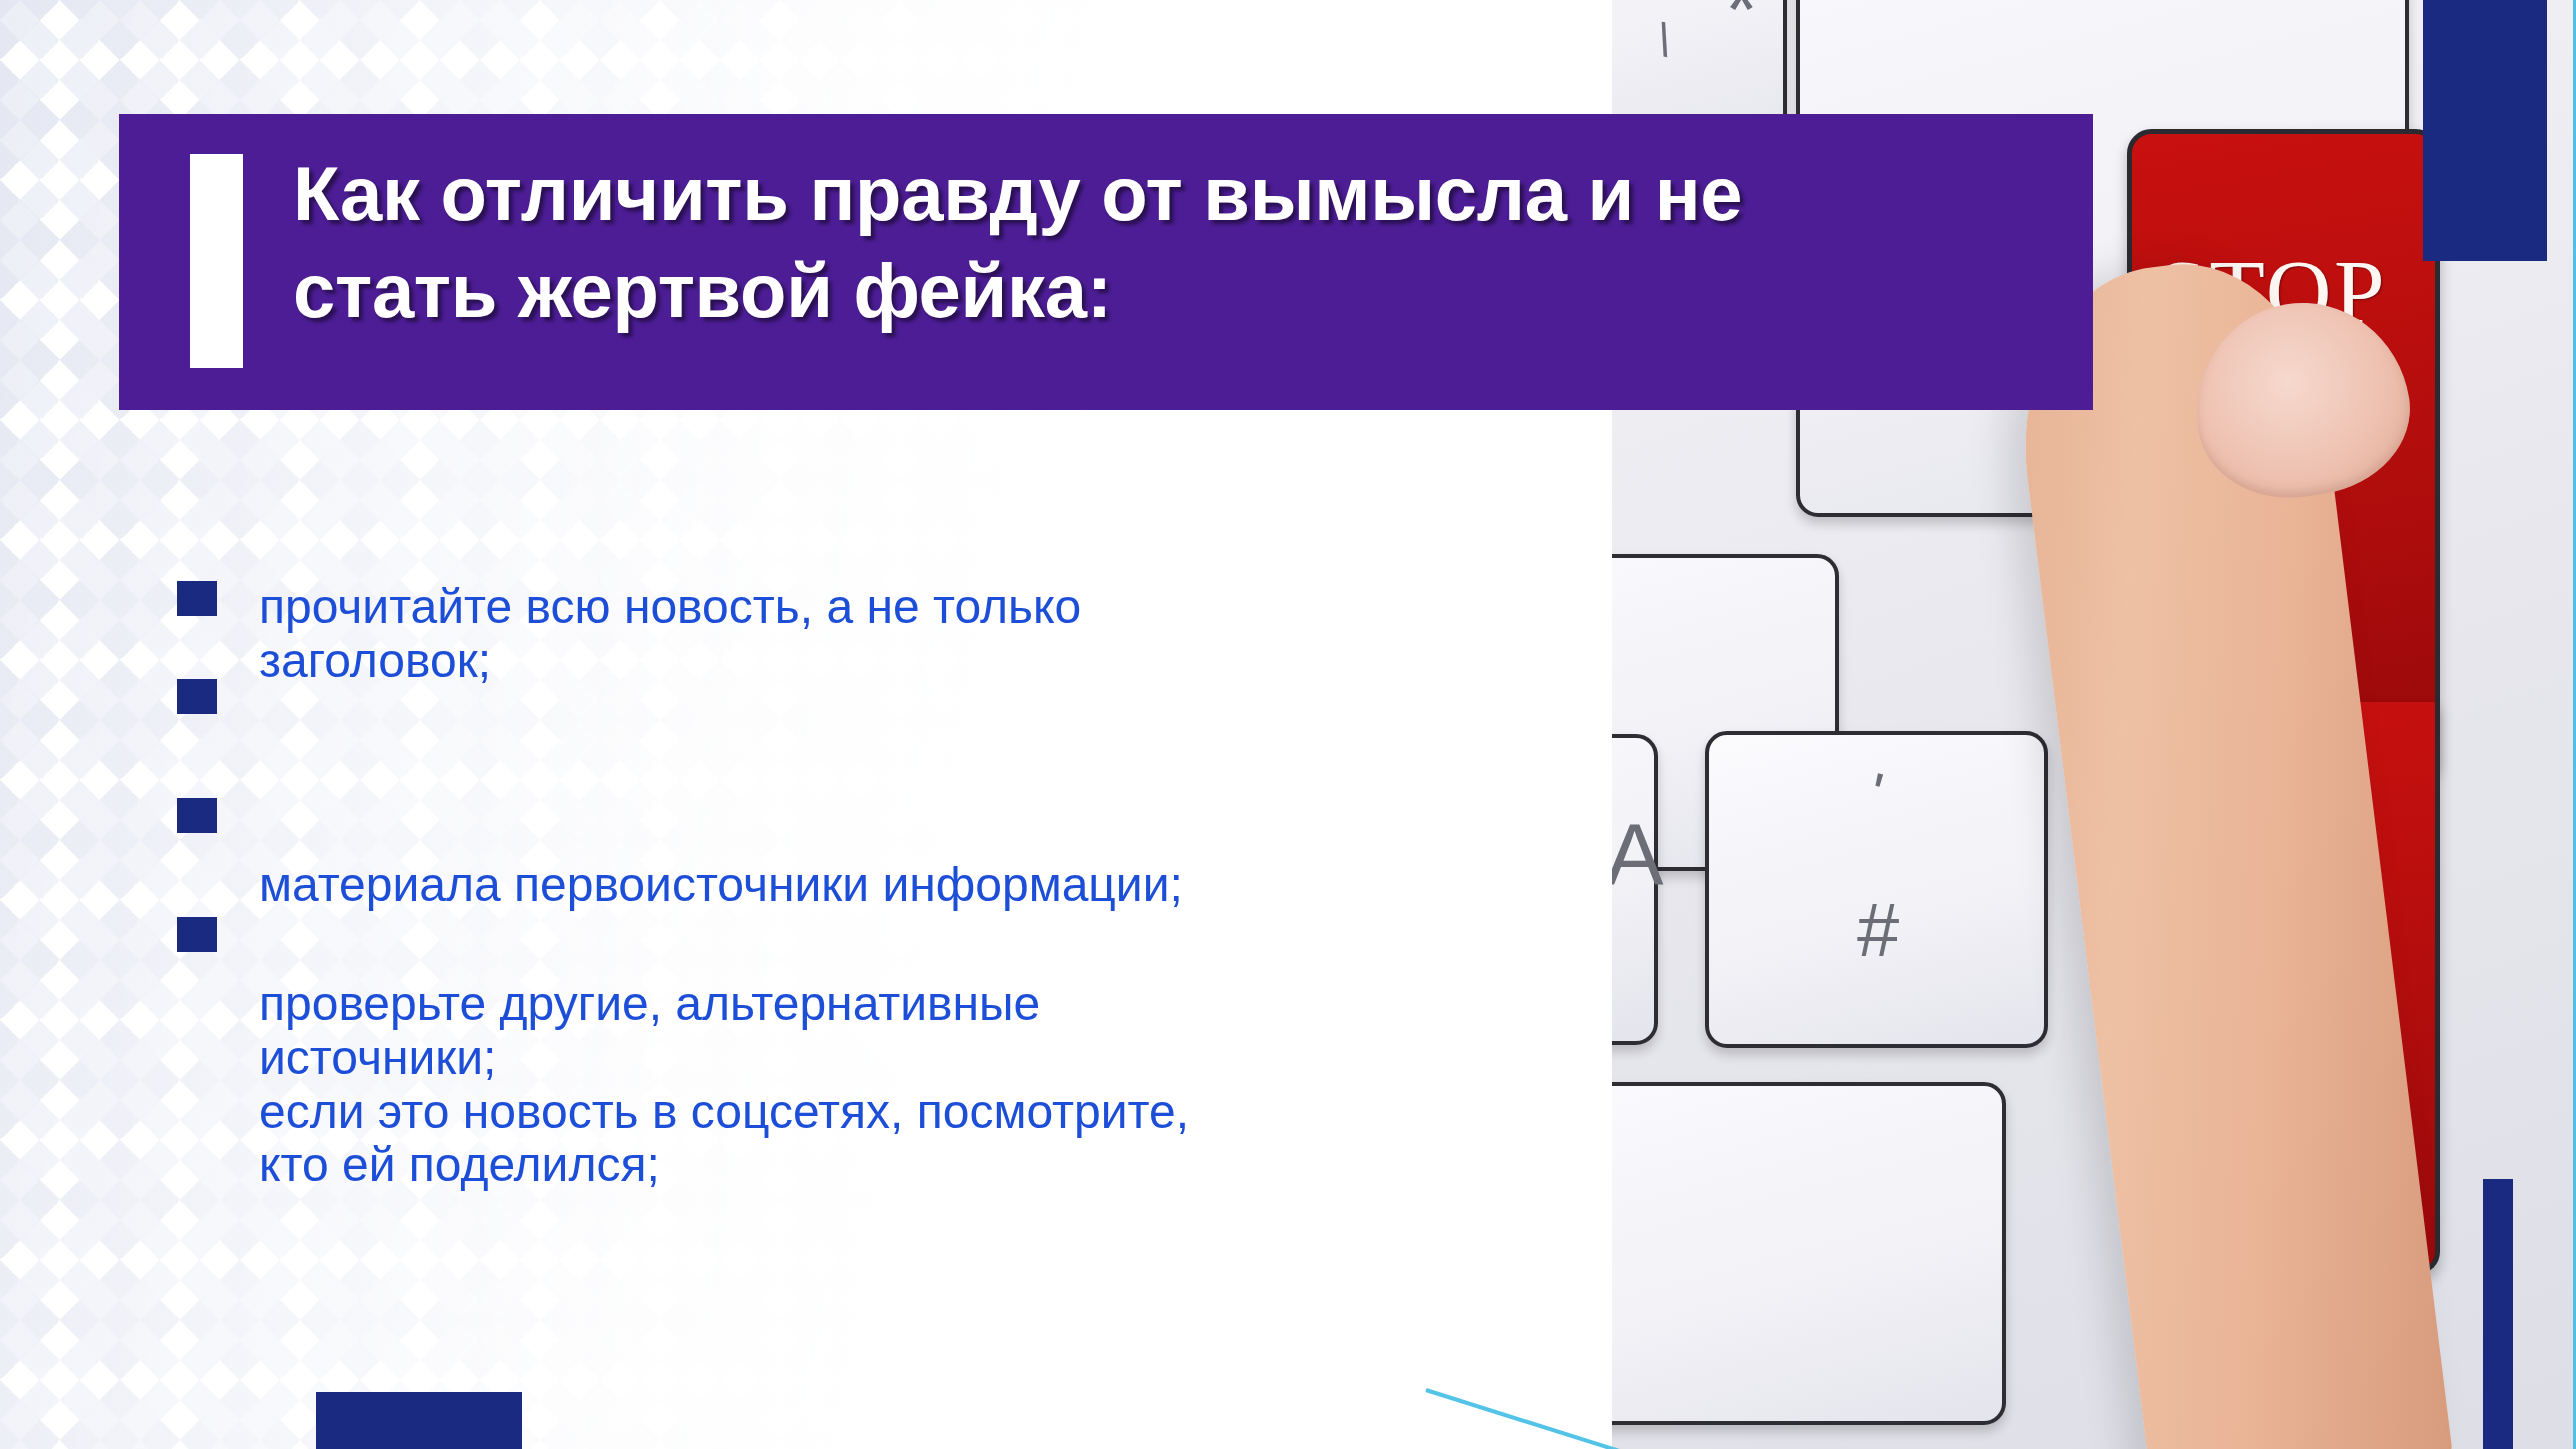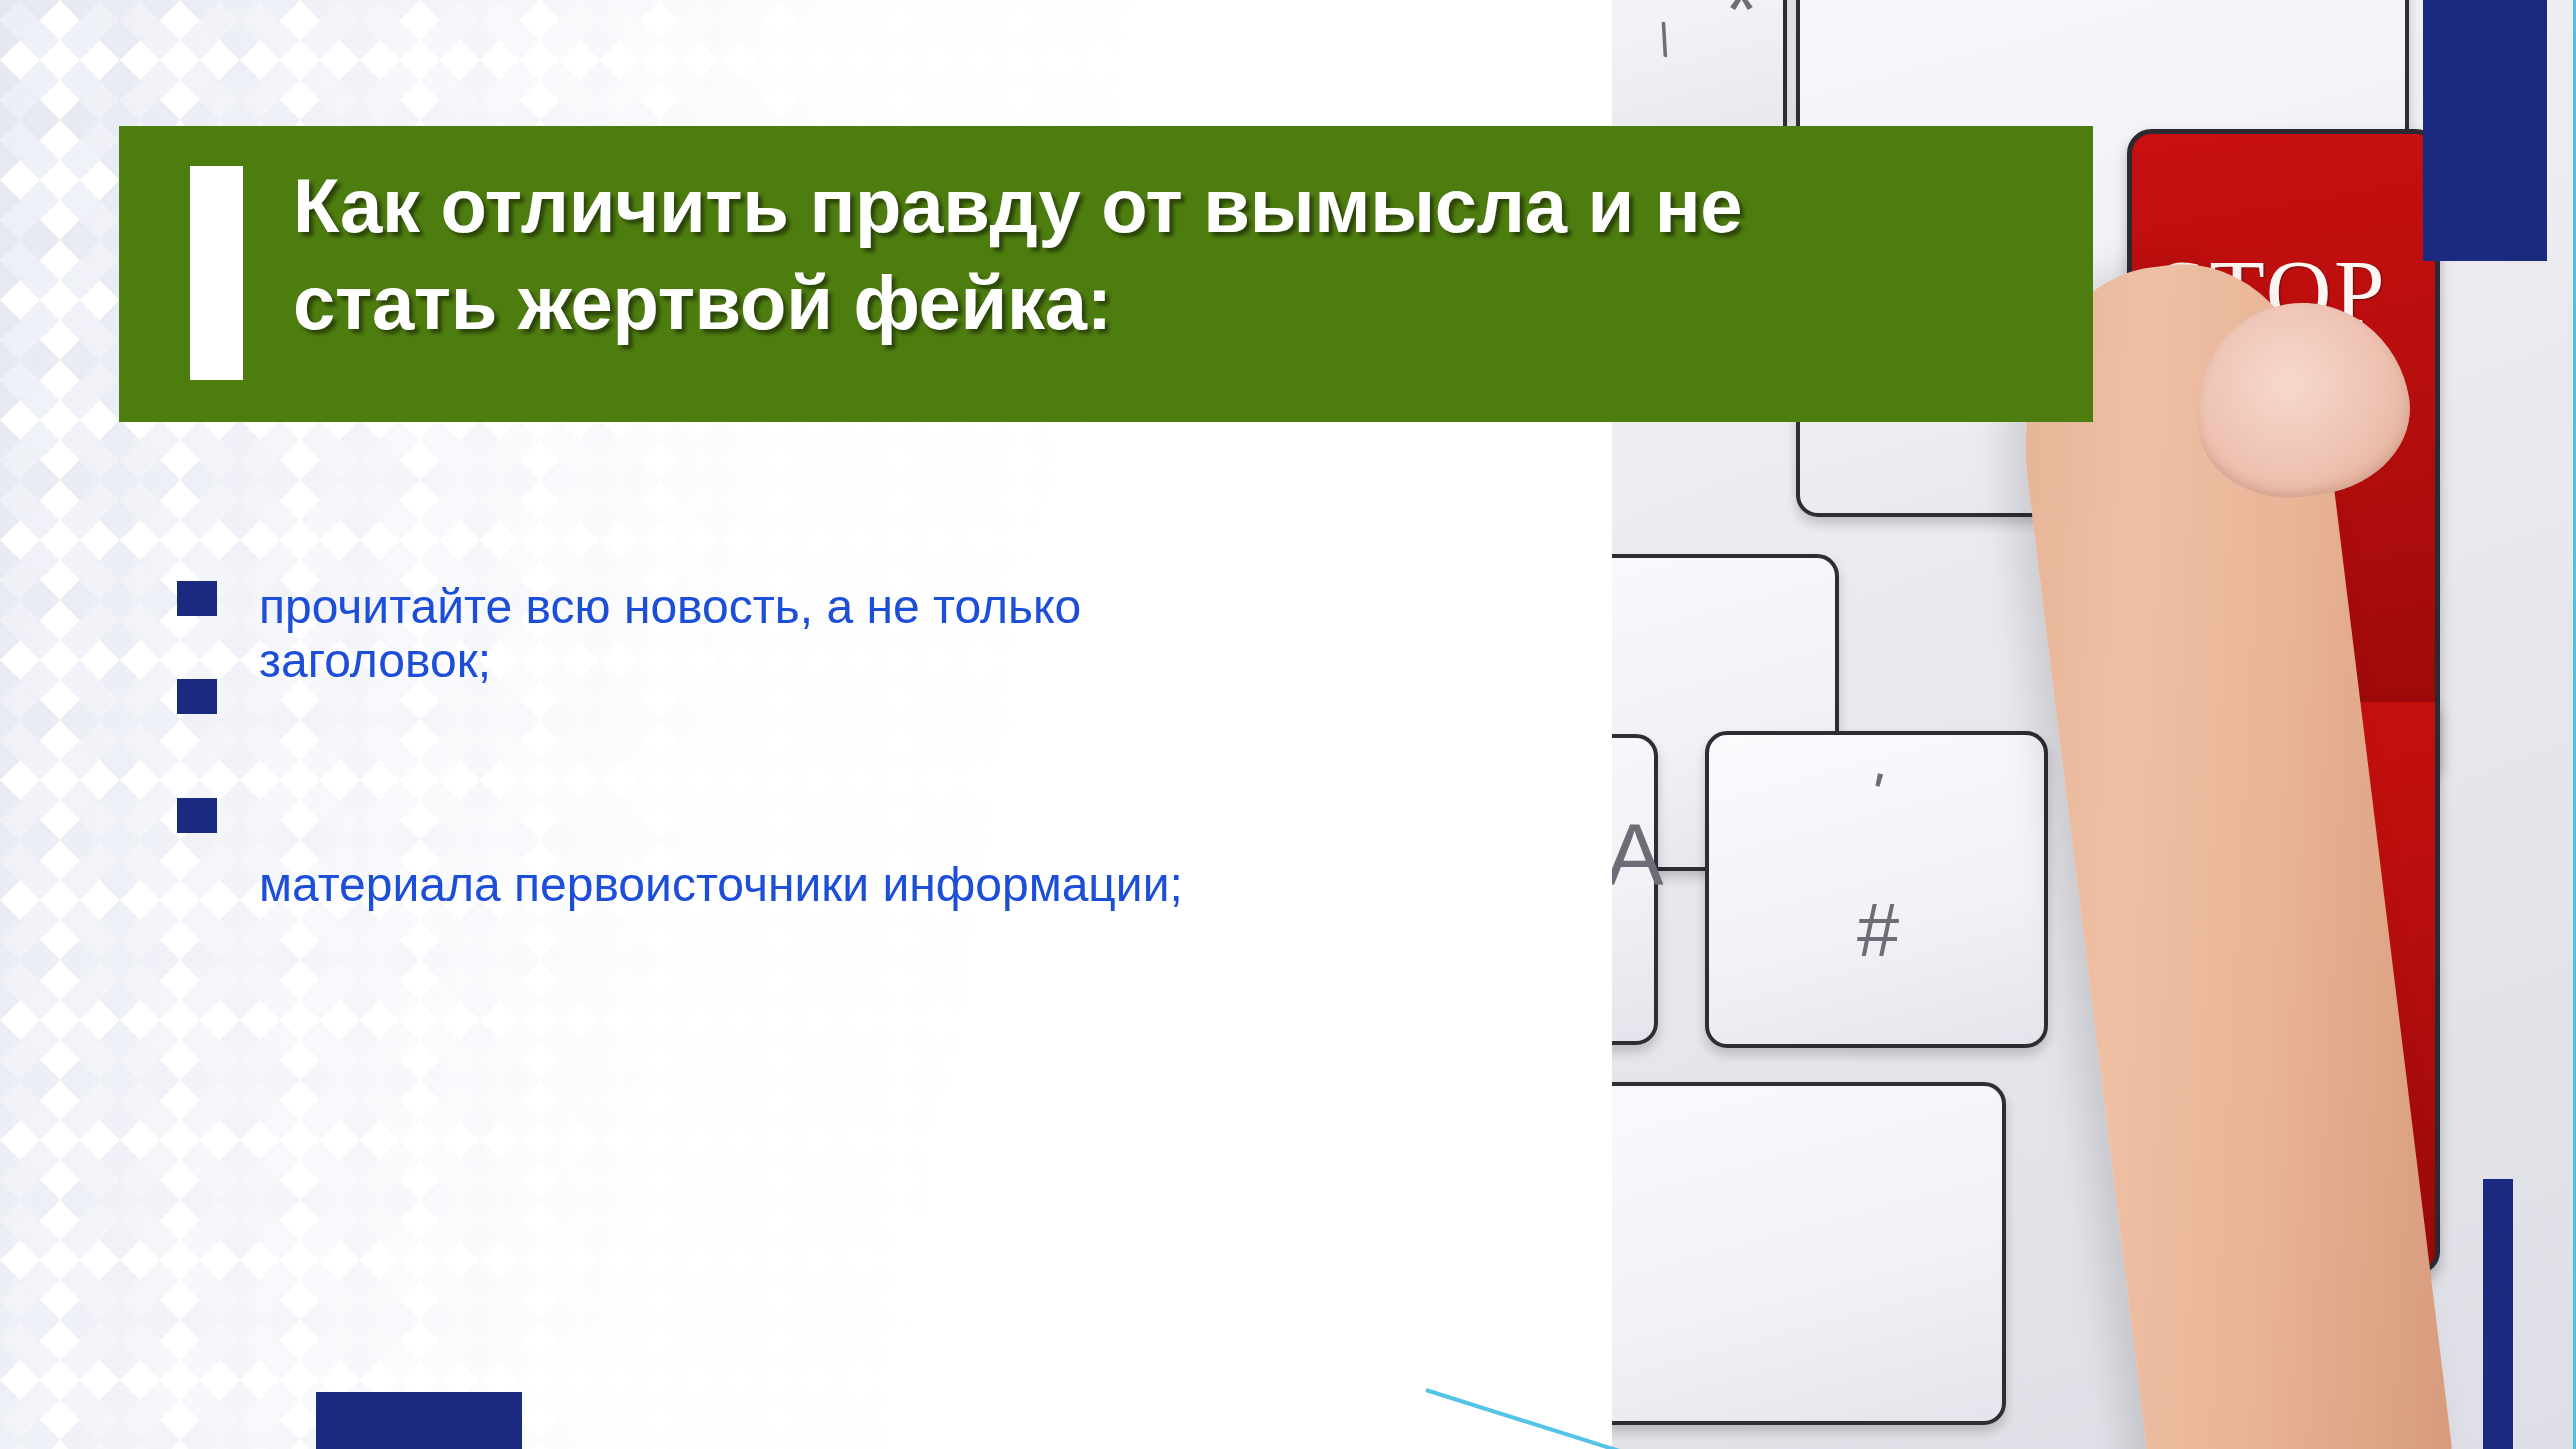--- a/index.html
+++ b/index.html
@@ -97,24 +97,24 @@
     position: absolute;
     background: radial-gradient(ellipse at 45% 40%, #f6d9cd 0%, #eec2b2 55%, #dfa892 100%);
     border-radius: 50% 50% 46% 46% / 58% 58% 42% 42%;
     box-shadow: inset 0 -5.2px 9px rgba(190,140,120,0.45);
   }
 
   
   .title-banner {
     position: absolute;
     left: 119px;
-    top: 126px;
+    top: 114px;
     width: 1974px;
     height: 296px;
-    background: #4d7c0f;
+    background: #4c1d95;
     display: flex;
     align-items: center;
   }
   .title-accent-bar {
     position: absolute;
     left: 71px;
     top: 40px;
     width: 53px;
     height: 214px;
     background: #ffffff;
@@ -268,19 +268,26 @@
     <div class="bullet-row" style="height:119px;">
       <span class="bullet-marker" style="top:-9.7px;"></span>
     </div>
 
     <div class="bullet-row" style="height:119px;">
       <span class="bullet-marker" style="top:-9.7px;"></span>
       <span class="bullet-text" style="padding-top:50px;">материала первоисточники информации;</span>
     </div>
 
 
+    <div class="bullet-row" style="height:270px;">
+      <span class="bullet-marker" style="top:-9.7px;"></span>
+      <span class="bullet-text" style="padding-top:50px;">проверьте другие, альтернативные
+источники;
+если это новость в соцсетях, посмотрите,
+кто ей поделился;</span>
+    </div>
 
   </div>
 
   <div class="bullet-extra-marker"></div>
 
 </div>
 
 
 </body></html>

